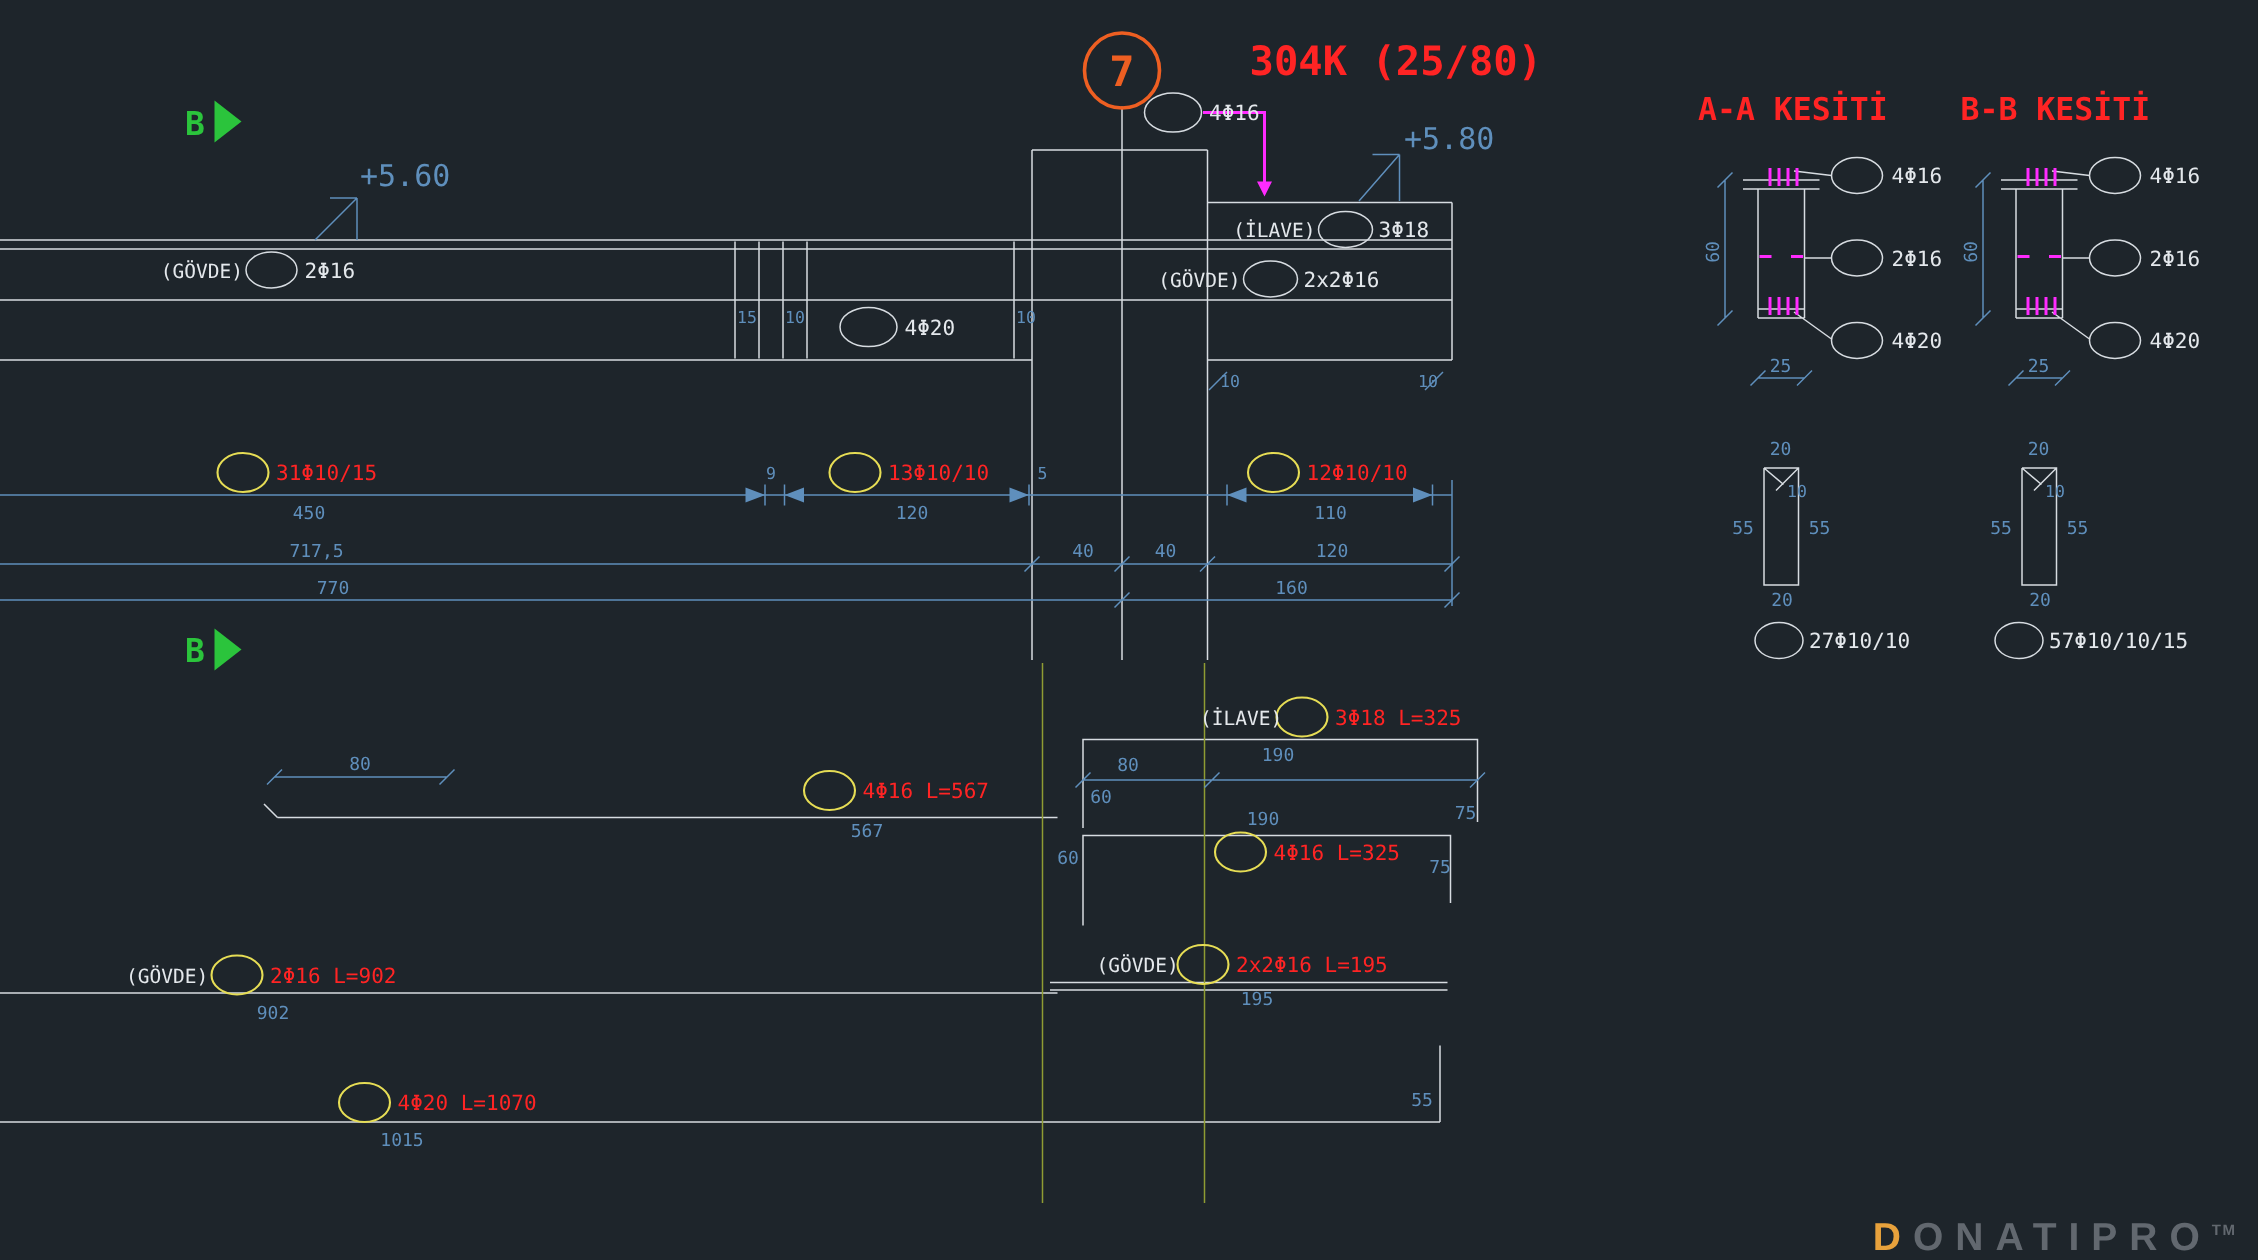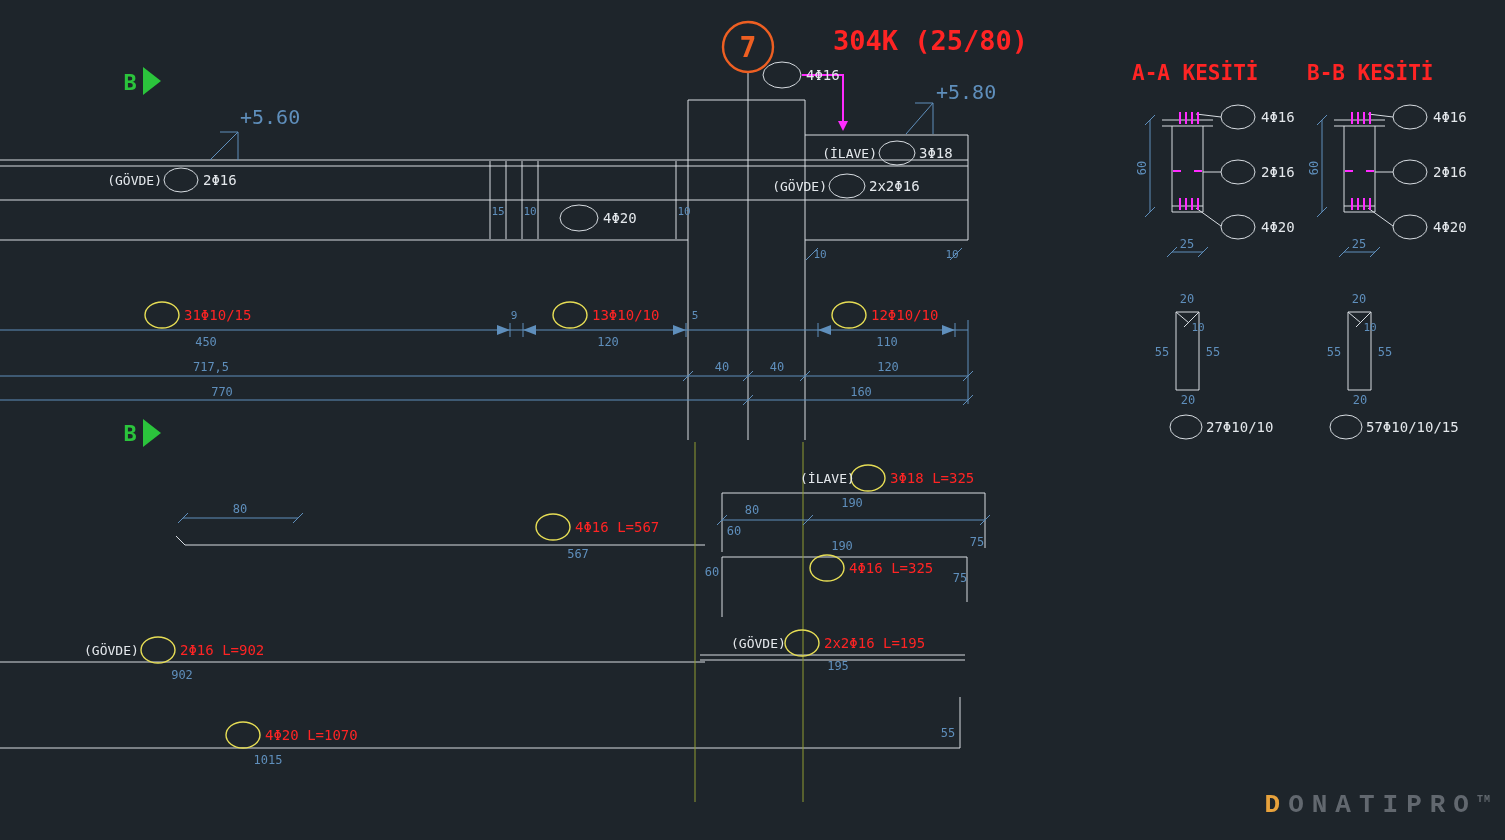--- a/index.html
+++ b/index.html
@@ -16,21 +16,21 @@
   .f22{font-size:22px;} .f27{font-size:27px;font-weight:bold;} .f28{font-size:28px;}
   .sw{stroke:#d7dce1;fill:none;stroke-width:1;}
   .sb{stroke:#5f8fbc;fill:none;stroke-width:1;}
   .sy{stroke:#e6dd55;fill:none;stroke-width:1.4;}
   .sm{stroke:#ff2bff;fill:none;stroke-width:2;}
   .so{stroke:#8f9c33;fill:none;stroke-width:1;}
   .sor{stroke:#ee5f22;fill:none;stroke-width:2.4;}
   .fb{fill:#5f8fbc;stroke:none;}
   .fg{fill:#2bc43c;stroke:none;}
   .fm{fill:#ff2bff;stroke:none;}
-  #watermark{position:absolute;right:14px;bottom:20px;font-family:Liberation Mono, monospace;
+  #watermark{position:absolute;right:14px;bottom:0;font-family:Liberation Sans, sans-serif;
              font-weight:bold;font-size:26px;letter-spacing:8px;white-space:nowrap;}
   #watermark .wm-d{color:#e8a23c;}
   #watermark .wm-rest{color:#62686f;}
   #watermark .wm-tm{color:#62686f;font-size:10px;letter-spacing:1px;vertical-align:10px;}
 </style>
 </head>
 <body>
 
 <div id="viewport">
 <svg width="1505" height="840" viewBox="0 0 1505 840">

